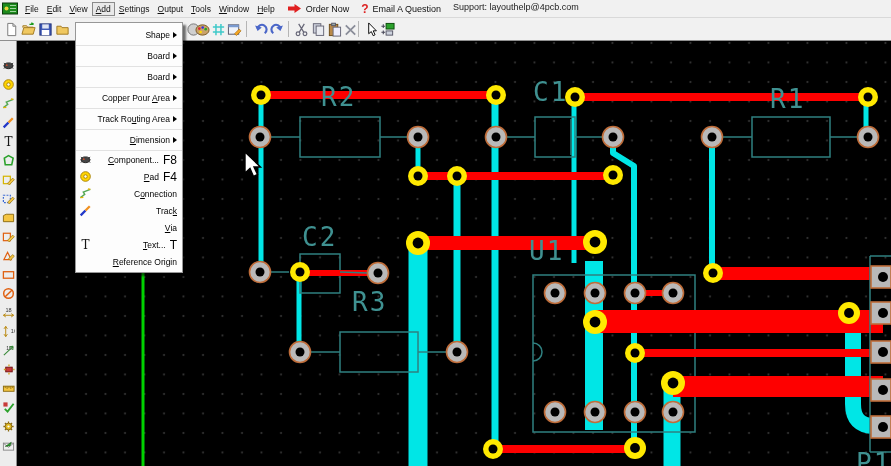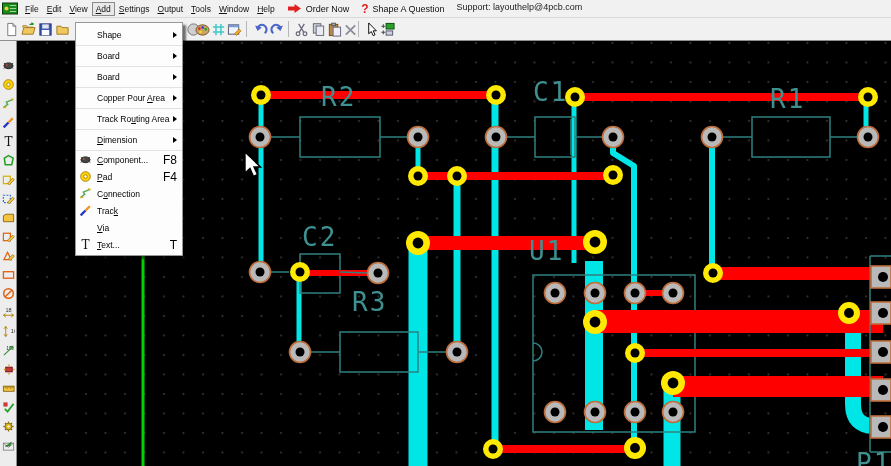--- a/index.html
+++ b/index.html
@@ -37,21 +37,21 @@
   #pcb { position:absolute; left:17px; top:41px; width:874px; height:425px;
     background:#000; z-index:1; }
 
   
   #addmenu { position:absolute; left:75px; top:22px; width:108px; z-index:40;
     background:#fdfdfd; border:1px solid #979797; box-shadow:3px 3px 2px rgba(0,0,0,.55);
     padding:2px 0; font-size:8.5px; color:#000; }
   .mrow { position:relative; display:flex; align-items:center; padding-left:21px; padding-right:5px; }
   .mrow.sub { height:21px; border-bottom:1px solid #e2e2e2; }
   .mrow.act { height:17px; }
-  .mlabel { flex:1; white-space:nowrap; overflow:hidden; }
+  .mlabel { flex:1; white-space:nowrap; overflow:hidden;text-align:right; }
   .mshortcut { font-size:12px; margin-left:4px; }
   .marrow { width:0; height:0; border-left:4px solid #000; border-top:3px solid transparent;
     border-bottom:3px solid transparent; margin-left:3px; }
   .micon { position:absolute; left:3px; top:2px; width:13px; height:13px; }
   .micon svg { width:13px; height:13px; }
 
   #cursor { position:absolute; left:243px; top:151px; z-index:50; }
 </style>
 </head>
 <body>
@@ -77,21 +77,21 @@
       </span>
     <div class="mb-right">
       <span class="hot">
         <svg width="15" height="11" viewBox="0 0 15 11" style="margin-right:4px;">
           <path d="M1,3.5 h6.5 V1 L14,5.5 7.5,10 V7.5 H1 Z" fill="#e02020"></path>
         </svg>
         <span>Order Now</span>
       </span>
       <span class="hot">
         <span class="qmark">?</span>
-        <span>Shape A Question</span>
+        <span>Email A Question</span>
       </span>
       <span class="support">Support: layouthelp@4pcb.com</span>
     </div>
   </div>
 
   <div id="toolbar">
       <div class="tbtn" style="left: 2px;">
         <svg viewBox="0 0 16 16">
           <path d="M4,1.5 h5.5 l3,3 V14.5 H4 Z" fill="#fff" stroke="#777"></path>
           <path d="M9.5,1.5 V4.5 H12.5" fill="none" stroke="#777"></path>
@@ -545,20 +545,23 @@
         <div class="mrow act">
           <span class="mlabel"><u>V</u>ia</span>
         </div>
         <div class="mrow act">
           <span class="micon"><svg viewBox="0 0 14 14">
               <text x="7" y="12" font-size="13" font-family="DejaVu Serif,serif" text-anchor="middle" fill="#161616">T</text>
             </svg></span>
           <span class="mlabel"><u>T</u>ext...</span>
           <span class="mshortcut">T</span>
         </div>
+        <div class="mrow act">
+          <span class="mlabel"><u>R</u>eference Origin</span>
+        </div>
       </div>
   </div>
 
   <svg id="cursor" width="22" height="30" viewBox="0 0 22 30">
     <path d="M2,1 L2,22 L7,17.5 L10.5,25.5 L14.5,23.5 L11,16 L17.5,16 Z" fill="#fff" stroke="#000" stroke-width="1.4"></path>
   </svg>
 
 </div>
 
 </body></html>

